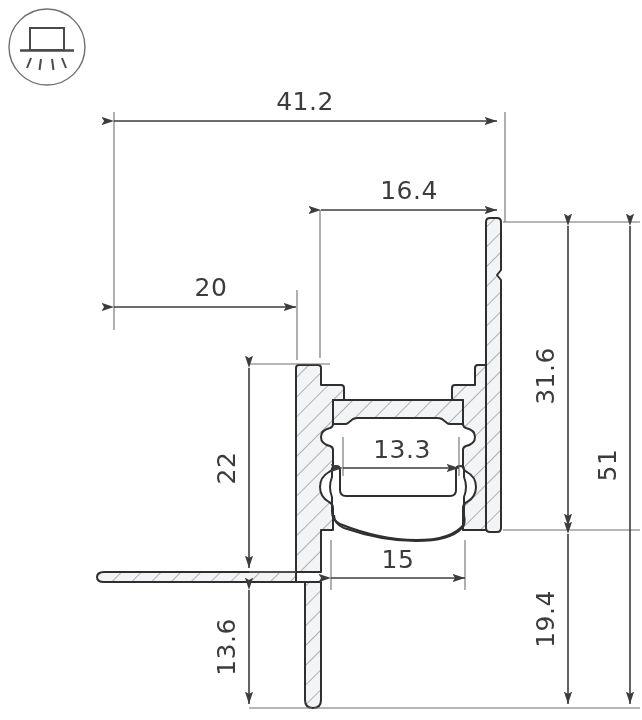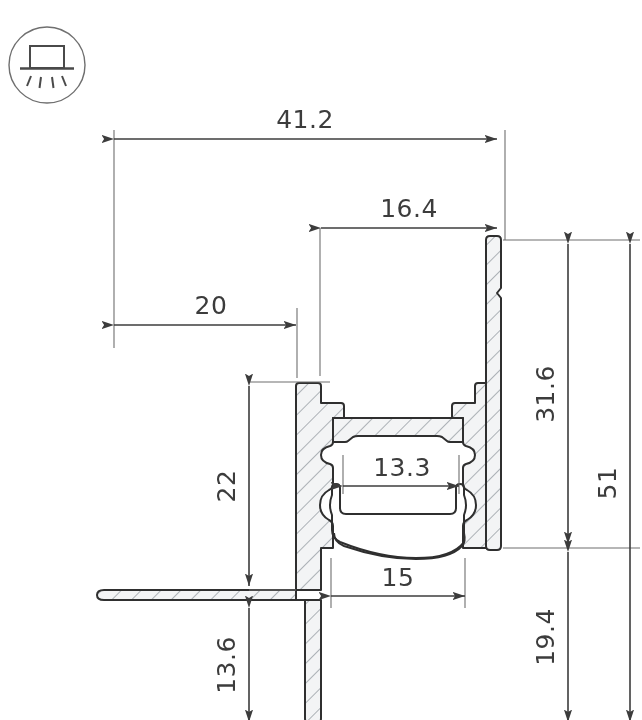--- a/index.html
+++ b/index.html
@@ -1,21 +1,21 @@
 <!DOCTYPE html>
 <html><head>
 <meta charset="utf-8">
 <style>
   html,body{margin:0;padding:0;background:#ffffff;}
   body{
     width:642px;height:720px;position:relative;overflow:hidden;
     font-family:"DejaVu Sans","Liberation Sans",sans-serif;
     color:#3a3a3a;
   }
-  #root{position:absolute;left:0;top:18px;width:642px;height:618px;}
+  #root{position:absolute;left:0;top:0;width:642px;height:618px;}
   svg{display:block;}
   .dimtxt{
     font-family:"DejaVu Sans","Liberation Sans",sans-serif;
     font-size:25px;fill:#3c3c3c;letter-spacing:0.5px;
   }
   .dimtxt-v{
     font-family:"DejaVu Sans","Liberation Sans",sans-serif;
     font-size:25px;fill:#3c3c3c;letter-spacing:0.5px;
   }
 </style>

